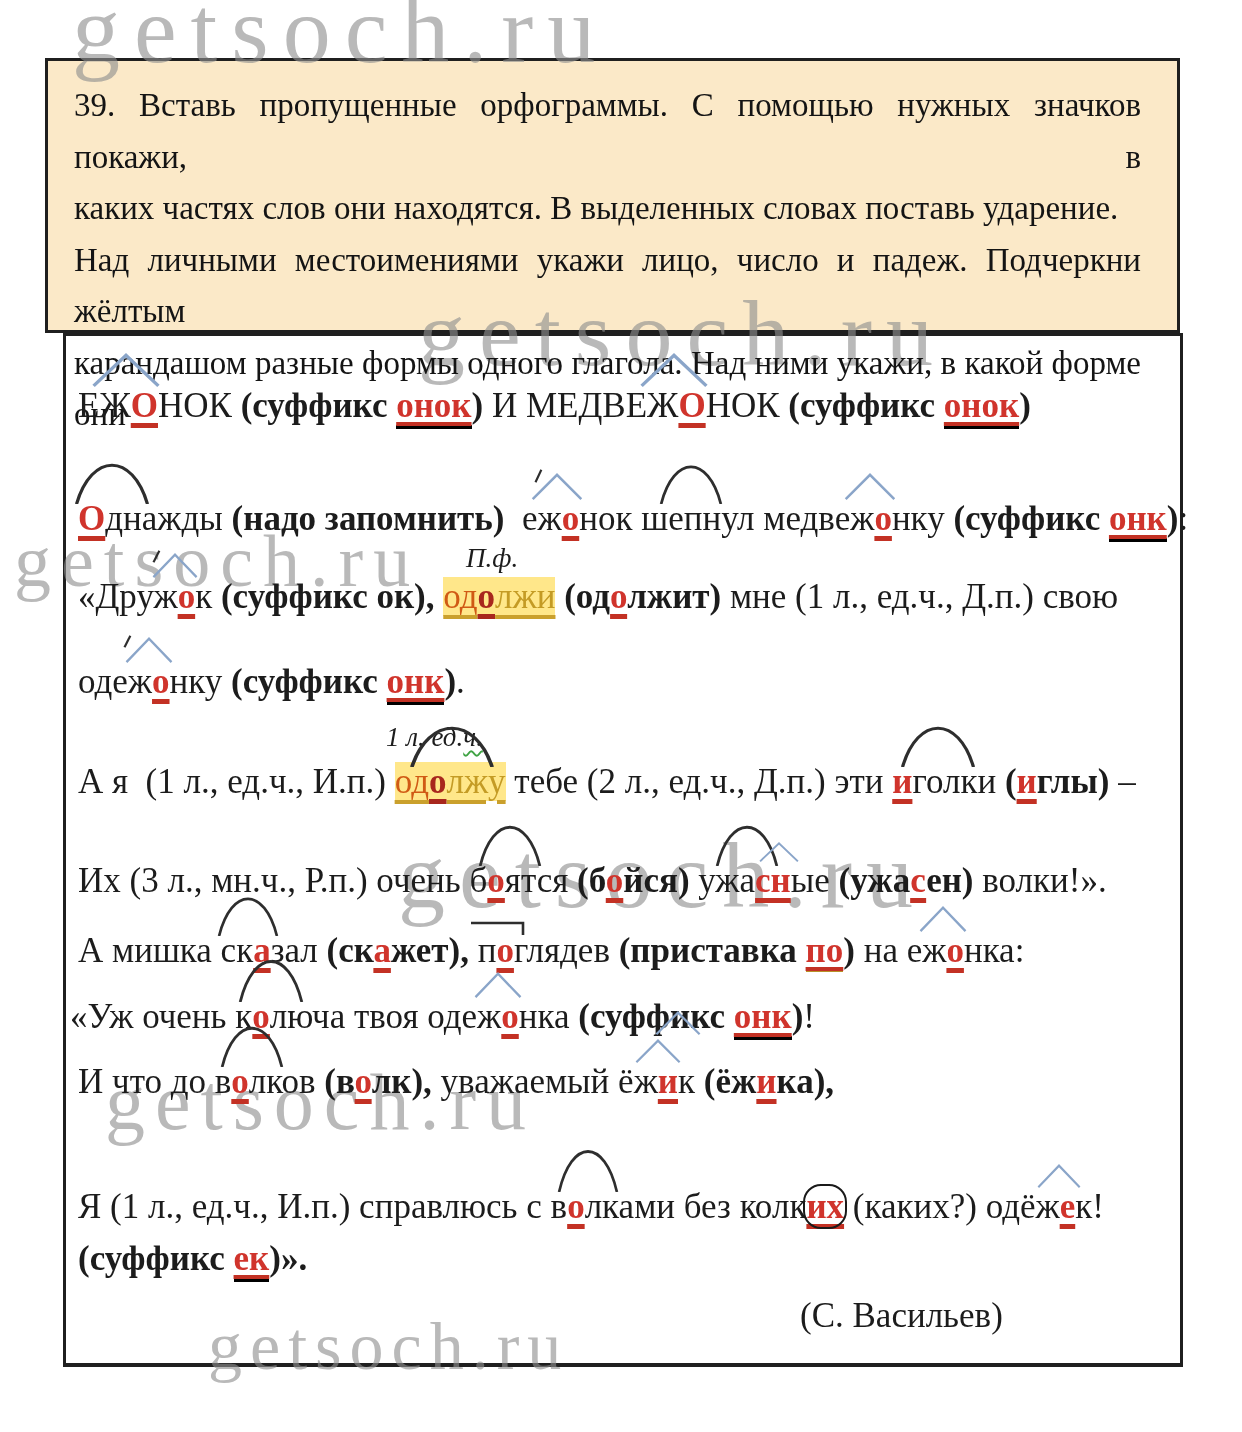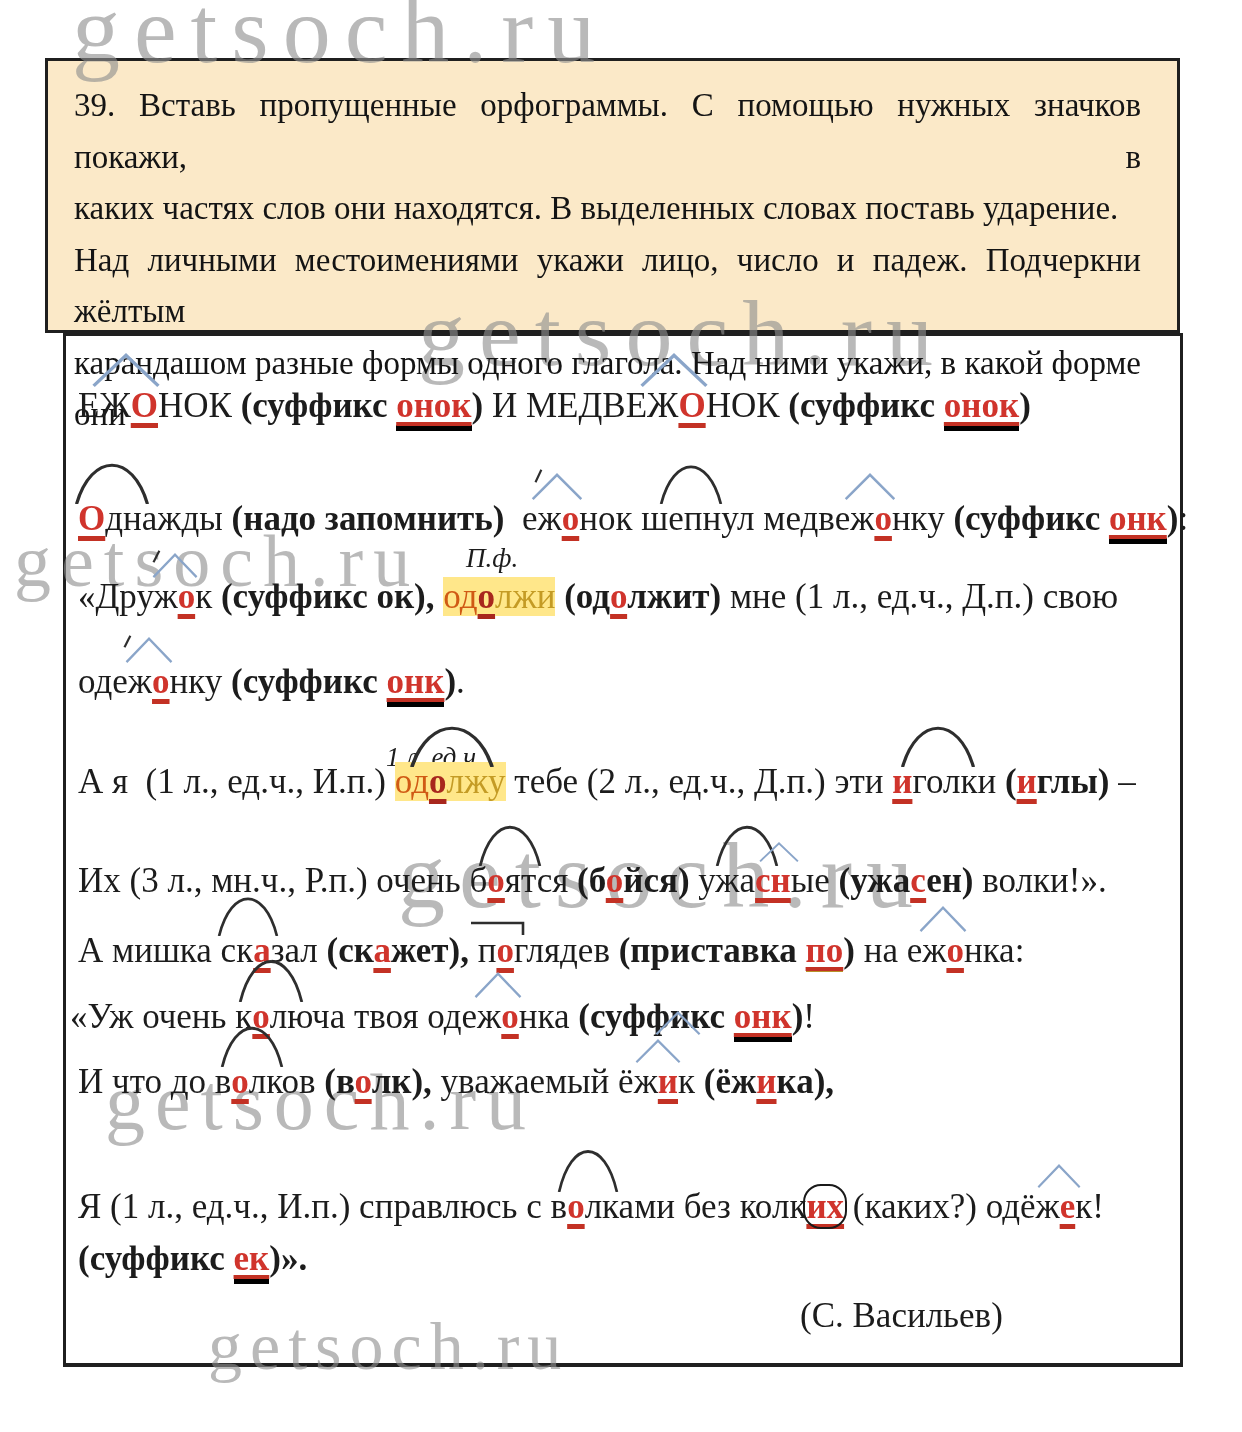--- a/index.html
+++ b/index.html
@@ -22,25 +22,25 @@
   .bline{position:absolute;z-index:3;white-space:pre;font-size:35px;line-height:1.18;}
   .seg{white-space:pre;}
   .b{font-weight:bold;}
   .i{font-style:italic;}
   .c-red{color:#d0342c;}
   .c-darkred{color:#a8271d;}
   .c-orange{color:#d05a14;}
   .c-gold{color:#c49b25;}
   .u-red{text-decoration:underline;text-decoration-color:#c33124;text-decoration-thickness:4.5px;text-underline-offset:6px;}
   .u-red2{text-decoration:underline;text-decoration-color:#c33124;text-decoration-thickness:3.5px;text-underline-offset:5px;
-          border-bottom:6px solid #000000;text-align:right;}
+          border-bottom:4px solid #000000;text-align:right;}
   .u-redgold{text-decoration:underline;text-decoration-color:#c33124;text-decoration-thickness:3.5px;text-underline-offset:5px;
           border-bottom:2.5px solid #b8922a;}
   .u-darkred{text-decoration:underline;text-decoration-color:#a8271d;text-decoration-thickness:5px;text-underline-offset:6px;}
-  .u-gold{text-decoration-color:#caa02c;text-decoration-thickness:4px;text-underline-offset:7px;text-align:center;}
+  .u-gold{text-decoration:underline;text-decoration-color:#caa02c;text-decoration-thickness:4px;text-underline-offset:7px;text-align:center;}
   .hl{background-color:#ffe78a;}
   .boxed{outline:2.5px solid #1a1a1a;outline-offset:1px;border-radius:15px;}
   .wavy{text-decoration:underline;text-decoration-style:wavy;text-decoration-color:#3fa344;
         text-decoration-thickness:1.5px;text-underline-offset:4px;}
   .segw{position:relative;display:inline-block;white-space:pre;}
   .mk{position:absolute;pointer-events:none;z-index:4;}
   .mk svg{display:block;width:100%;height:100%;}
 </style>
 </head>
 <body>
@@ -76,21 +76,21 @@
       <div class="bline" style="top: 576px; left: 78px;"><span class="seg">«Друж</span><span class="segw"><span class="seg b c-red u-red">о</span><span class="mk" style="width: 48px; height: 25px; left: calc(50% - 35px); top: -23px;"><svg viewBox="0 0 60 30" preserveAspectRatio="none">
               <path d="M3 29 L30 2 L57 29" fill="none" stroke="#8aa5c9" stroke-width="2.8"></path>
             </svg></span><span class="mk" style="width: 10px; height: 15px; left: calc(50% - 35px); top: -27px;"><svg viewBox="0 0 12 18" preserveAspectRatio="none">
               <path d="M10 2 L3 16" fill="none" stroke="#2e2e2e" stroke-width="2.6"></path>
             </svg></span></span><span class="seg">к </span><span class="seg b">(суффикс ок), </span><span class="seg c-orange u-gold hl">од</span><span class="seg b c-darkred u-darkred hl">о</span><span class="seg c-gold u-gold hl">лжи</span><span class="seg"> </span><span class="seg b">(од</span><span class="seg b c-red u-red">о</span><span class="seg b">лжит) </span><span class="seg">мне (1 л., ед.ч., Д.п.) свою</span></div>
       <div class="bline" style="top: 661px; left: 78px;"><span class="seg">одеж</span><span class="segw"><span class="seg b c-red u-red">о</span><span class="mk" style="width: 50px; height: 26px; left: calc(50% - 37px); top: -24px;"><svg viewBox="0 0 60 30" preserveAspectRatio="none">
               <path d="M3 29 L30 2 L57 29" fill="none" stroke="#8aa5c9" stroke-width="2.8"></path>
             </svg></span><span class="mk" style="width: 10px; height: 15px; left: calc(50% - 39px); top: -27px;"><svg viewBox="0 0 12 18" preserveAspectRatio="none">
               <path d="M10 2 L3 16" fill="none" stroke="#2e2e2e" stroke-width="2.6"></path>
             </svg></span></span><span class="seg">нку </span><span class="seg b">(суффикс </span><span class="seg b c-red u-red2">онк</span><span class="seg b">)</span><span class="seg">.</span></div>
-      <div class="bline" style="top: 722px; left: 386px; font-size: 27px; margin-top: 20px;"><span class="seg i">1 л. ед.</span><span class="seg i wavy">ч.</span></div>
+      <div class="bline" style="top: 722px; left: 386px; font-size: 27px;"><span class="seg i">1 л. ед.</span><span class="seg i wavy">ч.</span></div>
       <div class="bline" style="top: 761px; left: 78px;"><span class="seg">А я  (1 л., ед.ч., И.п.) </span><span class="seg c-orange u-gold hl">од</span><span class="segw"><span class="seg b c-darkred u-darkred hl">о</span><span class="mk" style="width: 86px; height: 44px; left: calc(50% - 29px); top: -38px;"><svg viewBox="0 0 60 40" preserveAspectRatio="none">
               <path d="M2 40 C 14 -7, 46 -7, 58 40" fill="none" stroke="#2e2e2e" stroke-width="2.6"></path>
             </svg></span></span><span class="seg c-gold u-gold hl">лжу</span><span class="seg"> тебе (2 л., ед.ч., Д.п.) эти </span><span class="seg b c-red u-red">и</span><span class="segw"><span class="seg">гол</span><span class="mk" style="width: 76px; height: 44px; left: calc(50% - 36px); top: -38px;"><svg viewBox="0 0 60 40" preserveAspectRatio="none">
               <path d="M2 40 C 14 -7, 46 -7, 58 40" fill="none" stroke="#2e2e2e" stroke-width="2.6"></path>
             </svg></span></span><span class="seg">ки </span><span class="seg b">(</span><span class="seg b c-red u-red">и</span><span class="seg b">глы)</span><span class="seg"> –</span></div>
       <div class="bline" style="top: 860px; left: 78px;"><span class="seg">Их (3 л., мн.ч., Р.п.) очень б</span><span class="segw"><span class="seg b c-red u-red">о</span><span class="mk" style="width: 64px; height: 44px; left: calc(50% - 18px); top: -38px;"><svg viewBox="0 0 60 40" preserveAspectRatio="none">
               <path d="M2 40 C 14 -7, 46 -7, 58 40" fill="none" stroke="#2e2e2e" stroke-width="2.6"></path>
             </svg></span></span><span class="seg">ятся </span><span class="seg b">(б</span><span class="seg b c-red u-red">о</span><span class="seg b">йся) </span><span class="seg">ужа</span><span class="segw"><span class="seg b c-red u-red">сн</span><span class="mk" style="width: 64px; height: 44px; left: calc(50% - 58px); top: -38px;"><svg viewBox="0 0 60 40" preserveAspectRatio="none">
               <path d="M2 40 C 14 -7, 46 -7, 58 40" fill="none" stroke="#2e2e2e" stroke-width="2.6"></path>
             </svg></span><span class="mk" style="width: 42px; height: 20px; left: calc(50% - 15px); top: -18px;"><svg viewBox="0 0 60 30" preserveAspectRatio="none">

